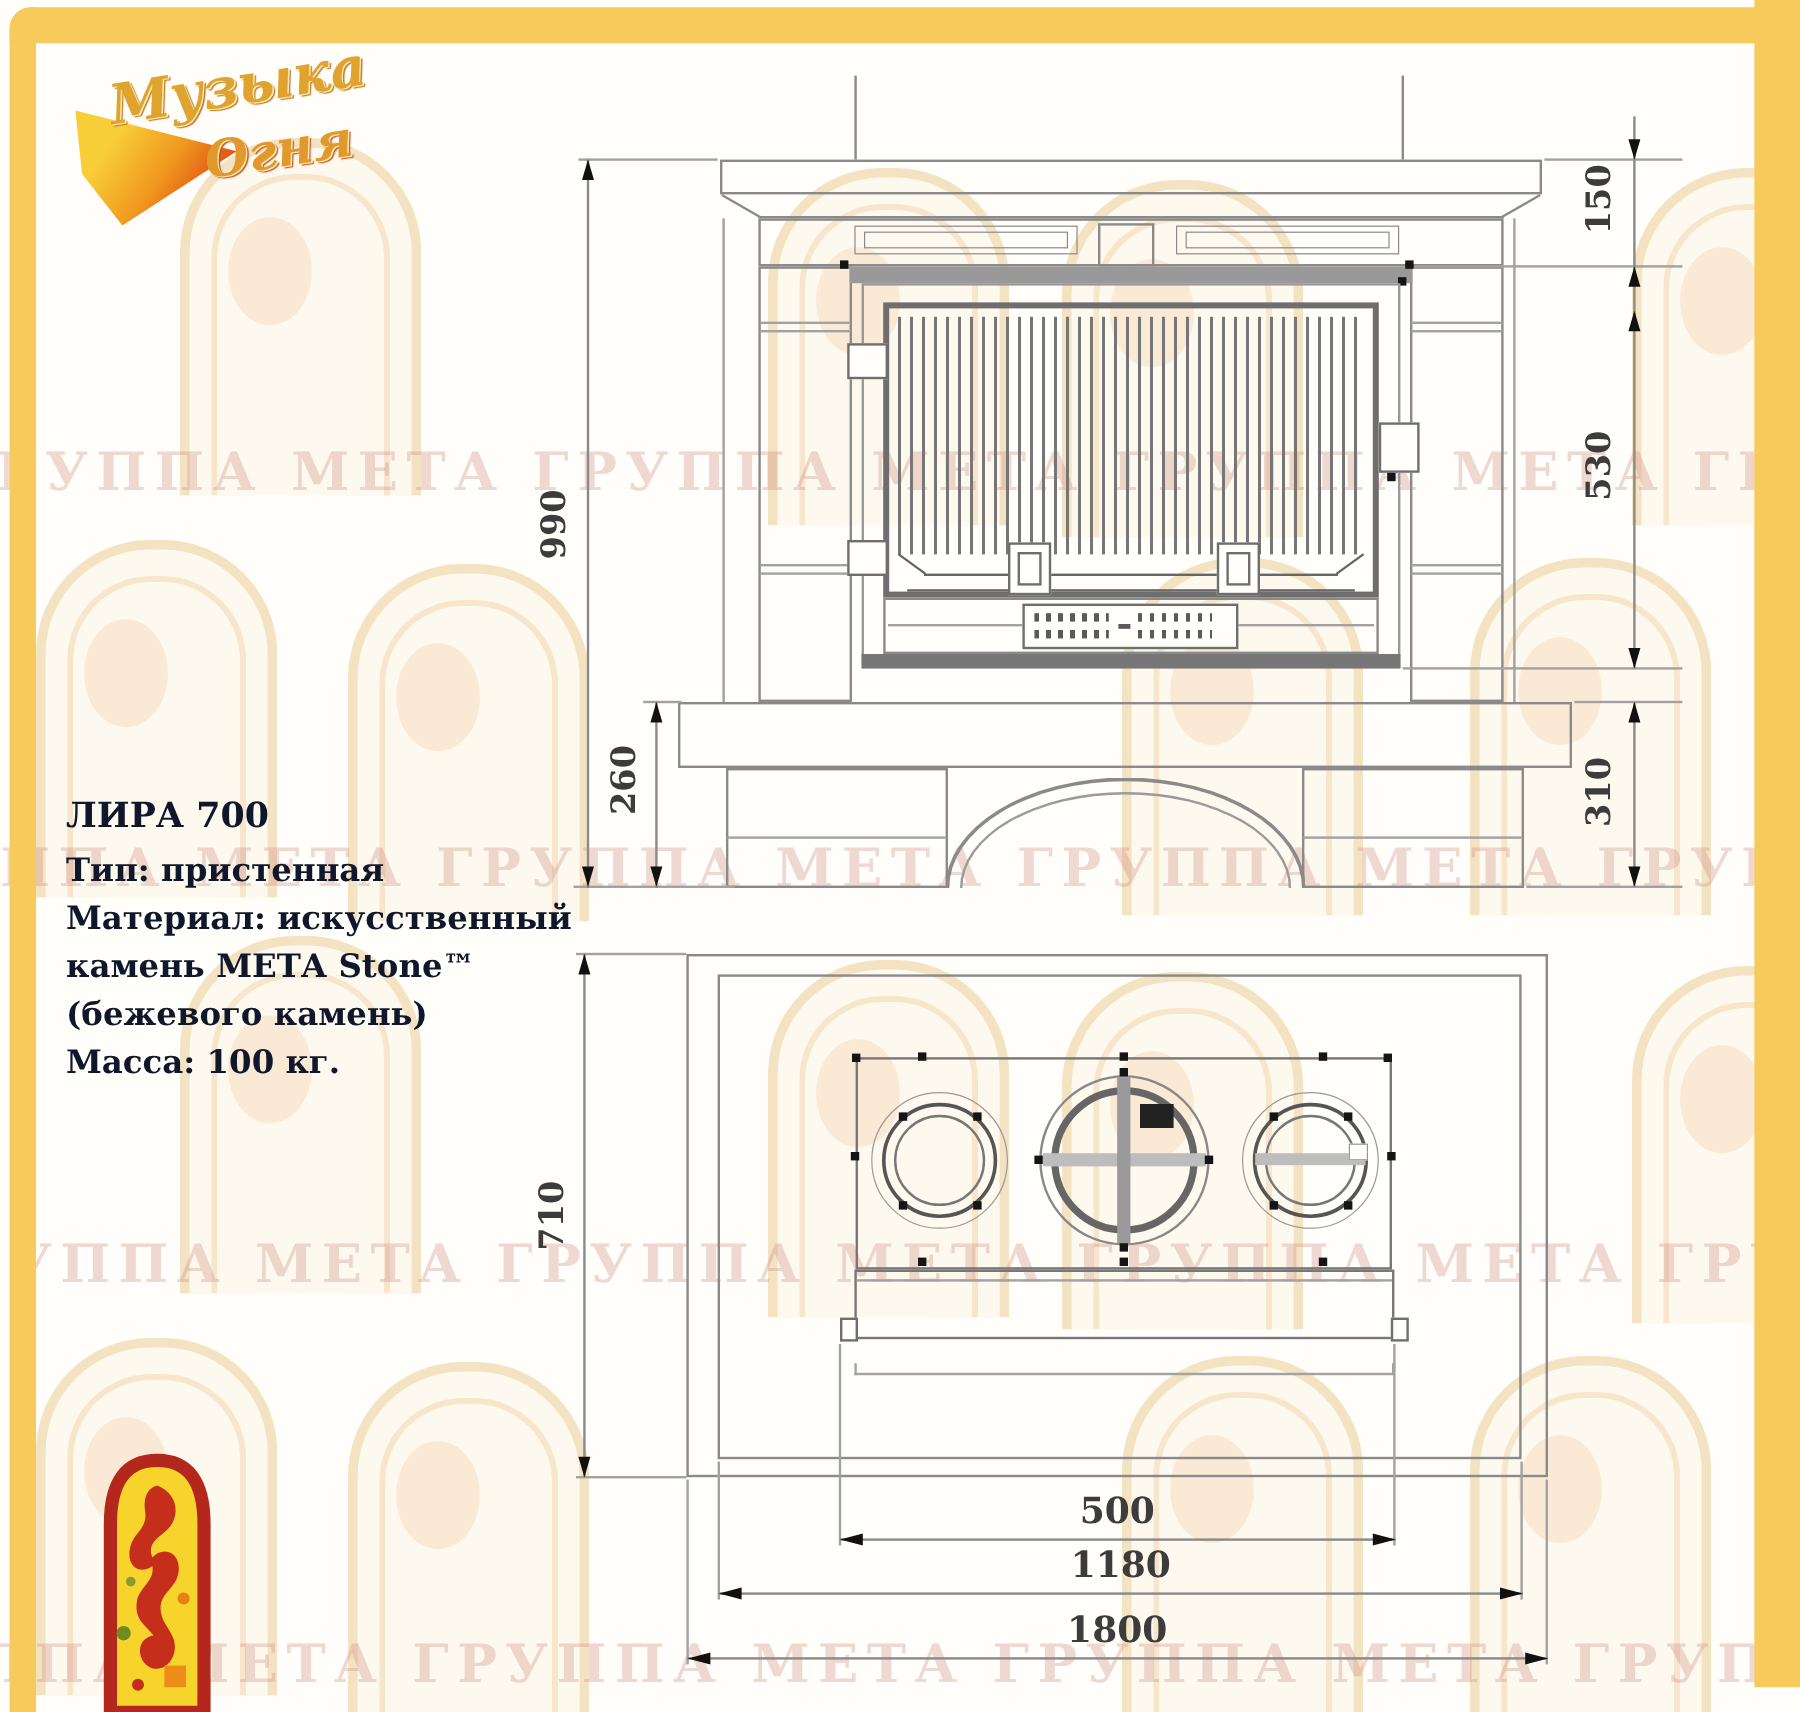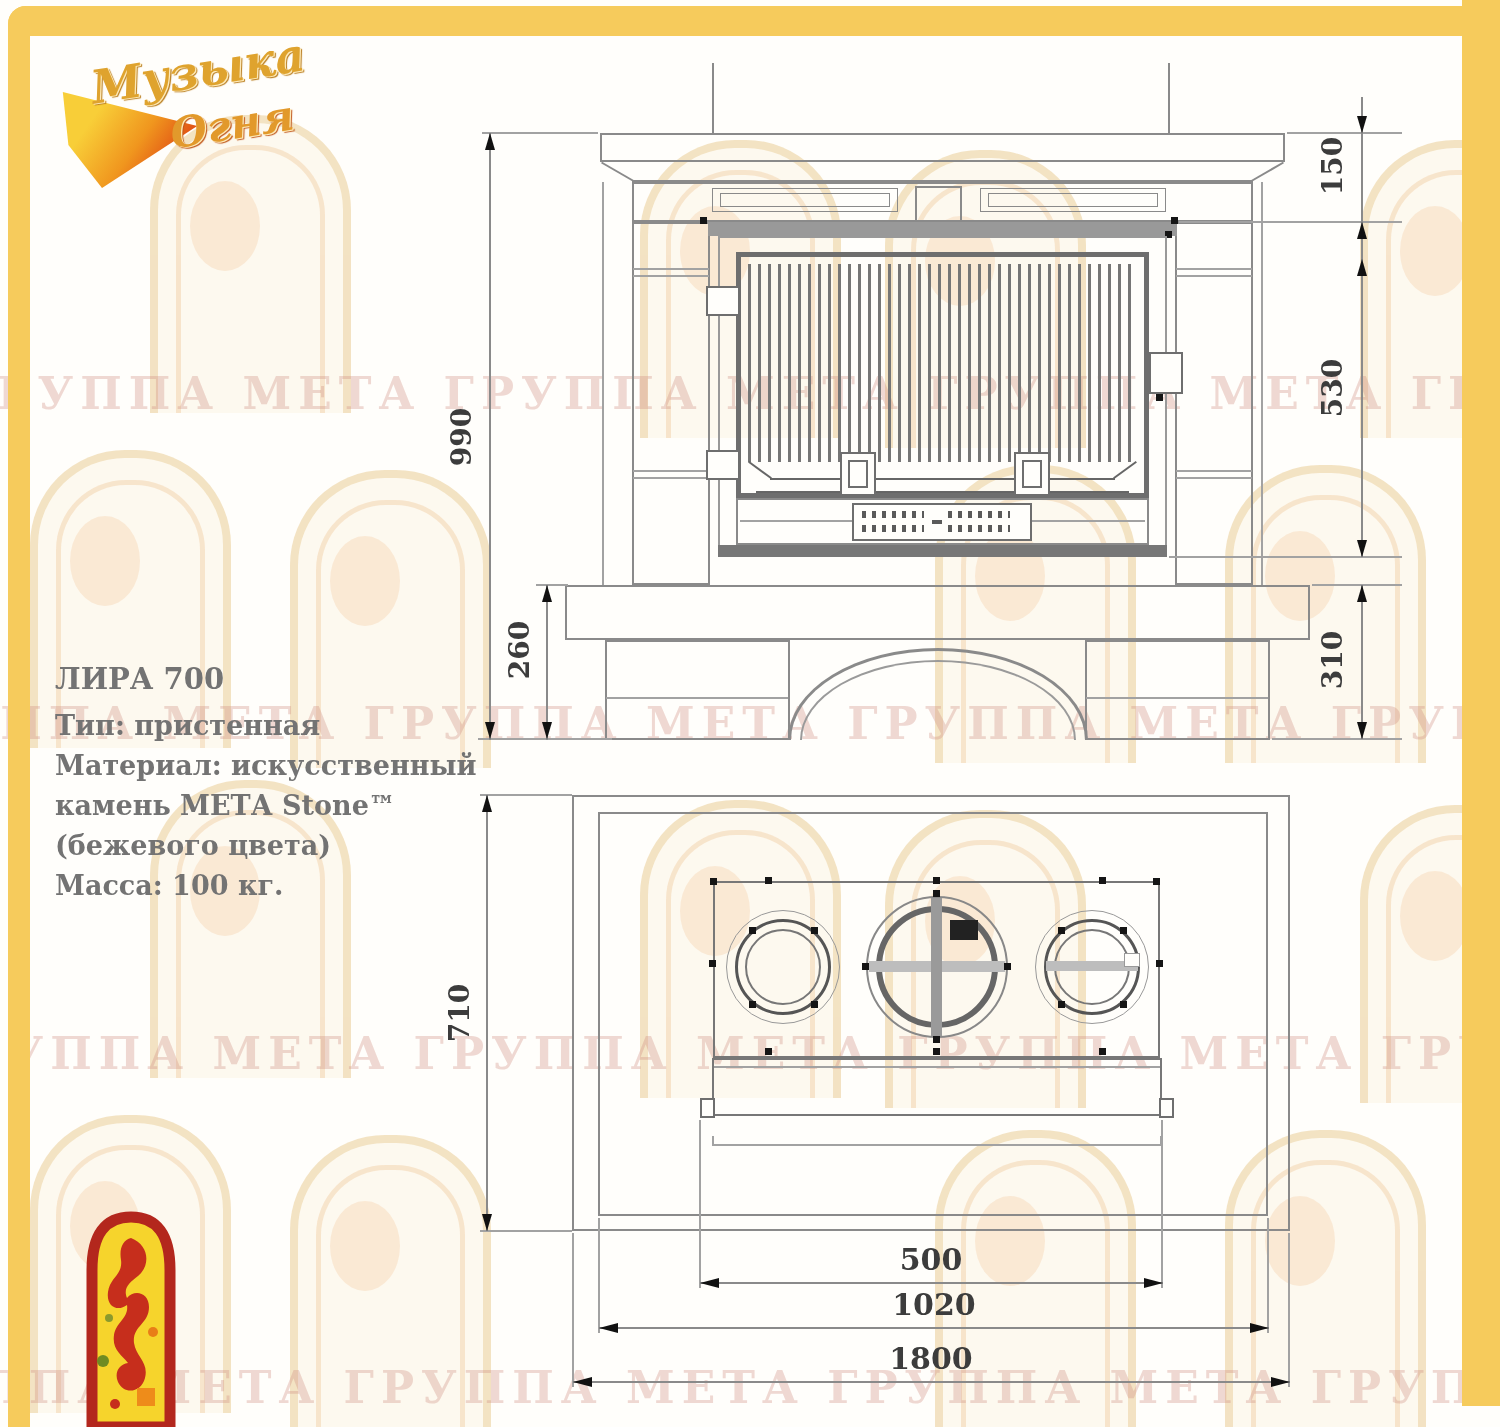--- a/index.html
+++ b/index.html
@@ -29,21 +29,21 @@
   .ad{position:absolute;width:0;height:0;border-left:5px solid transparent;border-right:5px solid transparent;border-top:17px solid #111;}
   .al{position:absolute;width:0;height:0;border-top:5px solid transparent;border-bottom:5px solid transparent;border-right:19px solid #111;}
   .ar{position:absolute;width:0;height:0;border-top:5px solid transparent;border-bottom:5px solid transparent;border-left:19px solid #111;}
   .vlabel{position:absolute;width:80px;height:28px;text-align:center;transform:rotate(-90deg);
           font-size:28px;font-weight:bold;color:#3c3c3c;line-height:28px;}
   .hlabel{position:absolute;text-align:center;font-size:30px;font-weight:bold;color:#3c3c3c;}
   
   .grill{position:absolute;background:repeating-linear-gradient(90deg,#767676 0 3px,transparent 3px 10px);}
   .marks{position:absolute;height:7px;background:repeating-linear-gradient(90deg,#5a5a5a 0 4px,transparent 4px 10px);}
   
-  #info{position:absolute;left:55px;top:662px;z-index:2;color:#737373;font-weight:bold;}
+  #info{position:absolute;left:55px;top:662px;z-index:2;color:#0f172a;font-weight:bold;}
   #info .t{font-size:29px;margin-bottom:10px;}
   #info .l{font-size:27px;line-height:40px;}
   
   #logo{position:absolute;left:52px;top:38px;width:280px;height:160px;z-index:2;}
   #logo .flame{position:absolute;left:8px;top:52px;width:140px;height:100px;
         background:linear-gradient(125deg,#f8ce38 25%,#f0961e 55%,#dd3b12 85%);
         clip-path:polygon(2% 2%,98% 36%,30% 98%,6% 55%);}
   #logo .w1{position:absolute;left:38px;top:6px;font-style:italic;font-weight:bold;font-size:46px;
         color:#dfa32e;transform:rotate(-9deg);text-shadow:1px 1px 0 #fde9b8,2px 2px 1px #b97c1c;}
   #logo .w2{position:absolute;left:118px;top:62px;font-style:italic;font-weight:bold;font-size:42px;
@@ -135,21 +135,21 @@
     <div class="flame"></div>
     <div class="w1">Музыка</div>
     <div class="w2">Огня</div>
   </div>
 
   <div id="info">
     <div class="t">ЛИРА 700</div>
     <div class="l">Тип: пристенная</div>
     <div class="l">Материал: искусственный</div>
     <div class="l">камень МЕТА Stone™</div>
-    <div class="l">(бежевого цвета)</div>
+    <div class="l">(бежевого камень)</div>
     <div class="l">Масса: 100 кг.</div>
   </div>
 
   <div>
 
     <div class="vl" style="left:712px;top:63px;height:70px;"></div>
     <div class="vl" style="left:1168px;top:63px;height:70px;"></div>
 
     <div class="rect" style="left:600px;top:133px;width:685px;height:29px;"></div>
 
@@ -324,21 +324,21 @@
     <div class="hl" style="left:700px;top:1282px;width:463px;"></div>
     <div class="al" style="left:700px;top:1278px;"></div>
     <div class="ar" style="left:1144px;top:1278px;"></div>
     <div class="hlabel" style="left:881px;top:1242px;width:100px;">500</div>
 
     <div class="vl thin" style="left:598px;top:1218px;height:115px;width:1.5px;"></div>
     <div class="vl thin" style="left:1267px;top:1218px;height:115px;width:1.5px;"></div>
     <div class="hl" style="left:599px;top:1327px;width:670px;"></div>
     <div class="al" style="left:599px;top:1323px;"></div>
     <div class="ar" style="left:1250px;top:1323px;"></div>
-    <div class="hlabel" style="left:859px;top:1287px;width:150px;">1020</div>
+    <div class="hlabel" style="left:859px;top:1287px;width:150px;">1180</div>
 
     <div class="vl thin" style="left:572px;top:1233px;height:154px;width:1.5px;"></div>
     <div class="vl thin" style="left:1288px;top:1233px;height:154px;width:1.5px;"></div>
     <div class="hl" style="left:573px;top:1381px;width:717px;"></div>
     <div class="al" style="left:573px;top:1377px;"></div>
     <div class="ar" style="left:1271px;top:1377px;"></div>
     <div class="hlabel" style="left:856px;top:1341px;width:150px;">1800</div>
   </div>
 
   <div class="lay" style="left:85px;top:1208px;width:92px;height:219px;z-index:2;">

